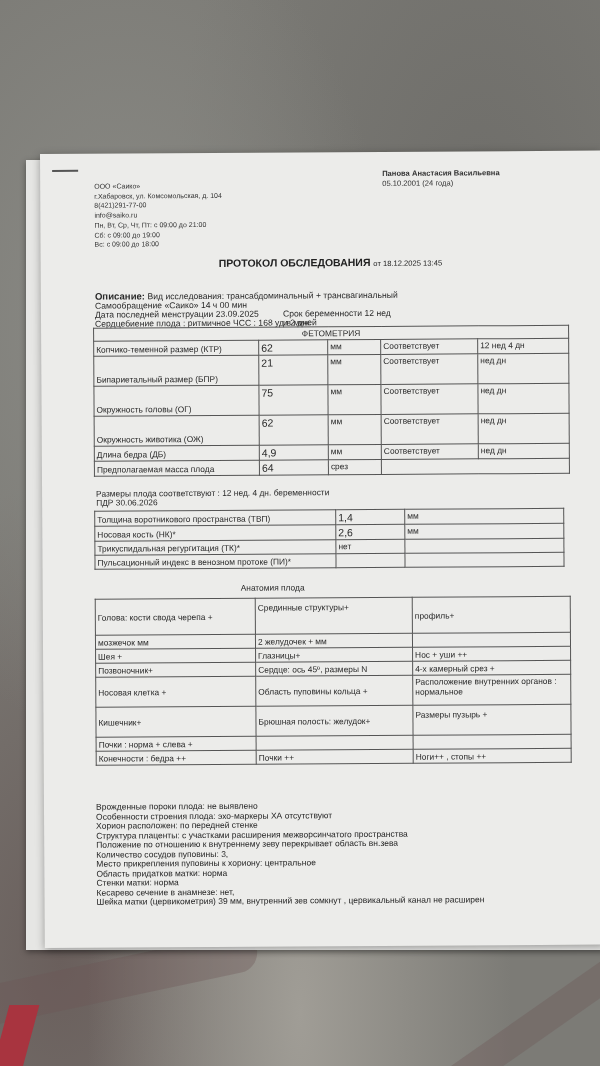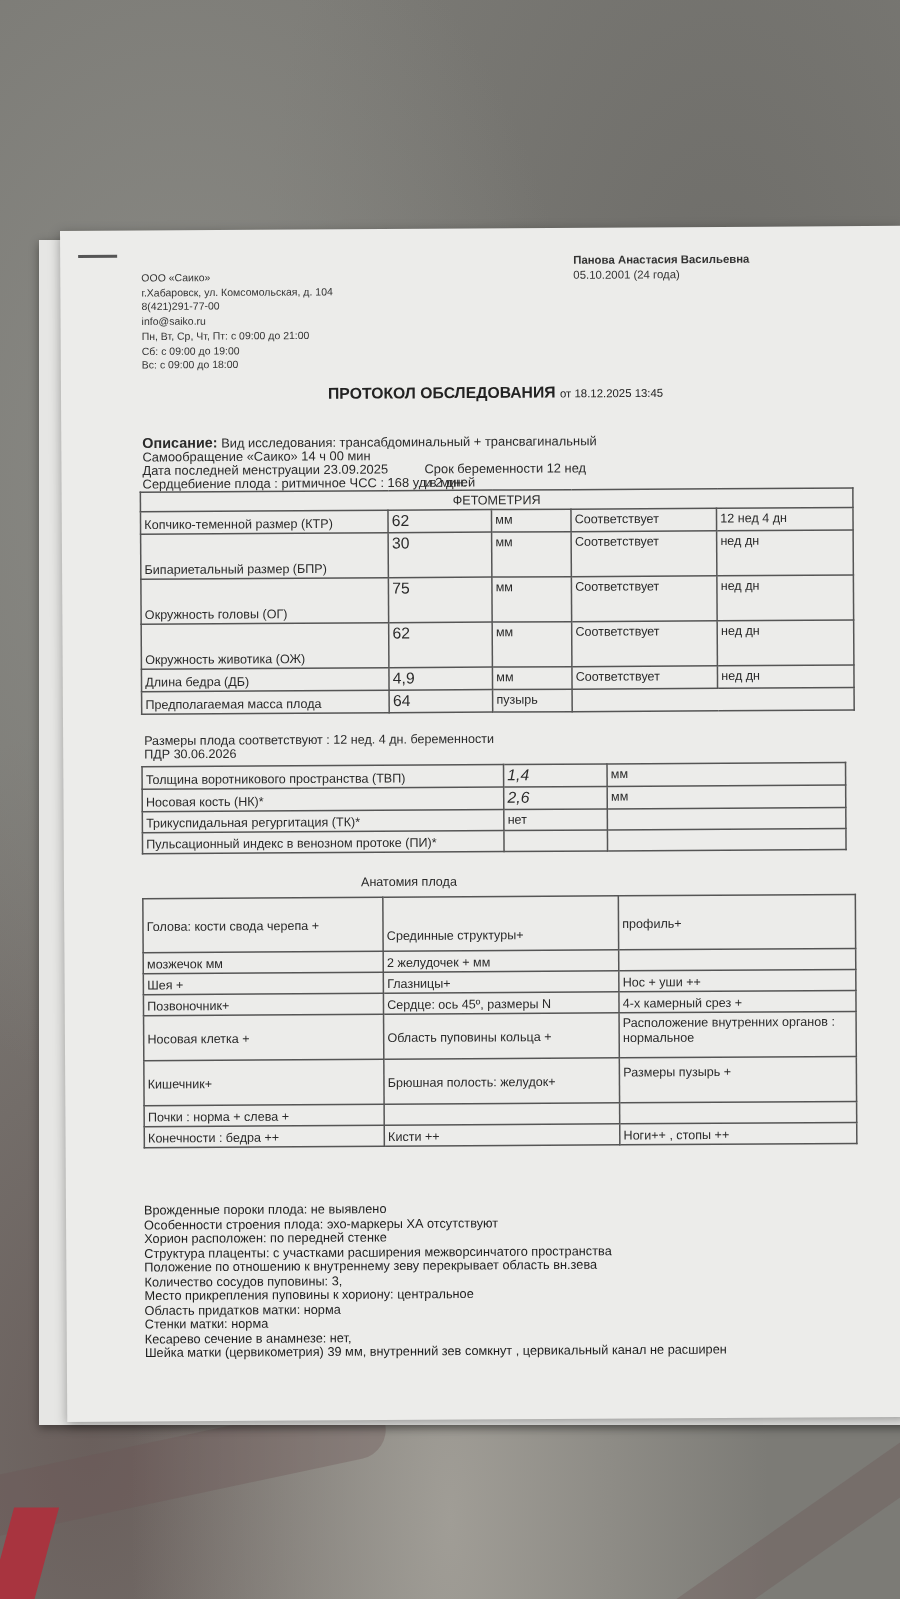--- a/index.html
+++ b/index.html
@@ -36,21 +36,21 @@
   .desc .lbl { font-weight:bold; font-size:9.6px; }
   .desc .right { position:absolute; left:188px; }
   table { border-collapse:collapse; position:absolute; }
   td { border:1px solid #555; font-size:8.4px; color:#2a2a2a; padding:1px 2px; vertical-align:bottom; }
   .feto { left:52px; top:174px; width:476px; }
   .feto td.hdr { text-align:center; vertical-align:middle; height:10px; }
   .feto td.val { font-size:10.5px; vertical-align:top; }
   .feto td.ok, .feto td.wk { vertical-align:top; }
   .summary { position:absolute; left:54px; top:336px; font-size:8.4px; line-height:9px; color:#2a2a2a; }
   .tvp { left:52px; top:357px; width:470px; }
-  .tvp td.val { font-size:10.5px; vertical-align:top;font-style:italic; }
+  .tvp td.val { font-size:10.5px; vertical-align:top; }
   .anat-title { position:absolute; left:198px; top:430px; font-size:8.4px; color:#2a2a2a; }
   .anat { left:52px; top:445px; width:476px; }
   .anat td { vertical-align:middle; }
   .anat td.top { vertical-align:top; }
   .findings { position:absolute; left:52px; top:649px; font-size:8.5px; line-height:9.5px; color:#1e1e1e; }
 </style>
 </head>
 <body>
 
 <div class="fabric-stripe" style="left:-40px;top:960px;width:300px;height:40px;transform:rotate(-12deg);"></div>
@@ -96,21 +96,21 @@
         </tr>
     <tr style="height:14px;">
       <td style="width:160px">Копчико-теменной размер (КТР)</td>
       <td class="val" style="width:64px">62</td>
       <td class="ok" style="width:48px">мм</td>
       <td class="ok" style="width:92px">Соответствует</td>
       <td class="wk">12 нед 4 дн</td>
     </tr>
     <tr style="height:30px;">
       <td>Бипариетальный размер (БПР)</td>
-      <td class="val">30</td>
+      <td class="val">21</td>
       <td class="ok">мм</td>
       <td class="ok">Соответствует</td>
       <td class="wk">нед   дн</td>
     </tr>
     <tr style="height:30px;">
       <td>Окружность головы (ОГ)</td>
       <td class="val">75</td>
       <td class="ok">мм</td>
       <td class="ok">Соответствует</td>
       <td class="wk">нед   дн</td>
@@ -125,21 +125,21 @@
     <tr style="height:14px;">
       <td>Длина бедра (ДБ)</td>
       <td class="val">4,9</td>
       <td class="ok">мм</td>
       <td class="ok">Соответствует</td>
       <td class="wk">нед   дн</td>
     </tr>
     <tr style="height:14px;">
       <td>Предполагаемая масса плода</td>
       <td class="val">64</td>
-      <td class="ok">пузырь</td>
+      <td class="ok">срез</td>
       <td colspan="2"></td>
     </tr>
   </tbody>
     </table>
 
   <div class="summary">
     <div>Размеры плода соответствуют :  12 нед.  4 дн. беременности</div>
     <div>ПДР   30.06.2026</div>
   </div>
 
@@ -167,21 +167,21 @@
     </tr>
   </tbody>
     </table>
 
   <div class="anat-title">Анатомия плода</div>
 
   <table class="anat">
     <tbody>
         <tr style="height:36px;">
       <td style="width:155px">Голова: кости свода черепа  +</td>
-      <td class="top" style="width:152px;padding-top:20px">Срединные структуры+</td>
+      <td class="top" style="width:152px;padding-top:4px">Срединные структуры+</td>
       <td>профиль+</td>
     </tr>
     <tr style="height:14px;">
       <td>мозжечок    мм</td>
       <td>2 желудочек +        мм</td>
       <td></td>
     </tr>
     <tr style="height:14px;">
       <td>Шея +</td>
       <td>Глазницы+</td>
@@ -202,21 +202,21 @@
       <td>Брюшная полость: желудок+</td>
       <td class="top" style="padding-top:4px">Размеры пузырь +</td>
     </tr>
     <tr style="height:14px;">
       <td>Почки : норма + слева +</td>
       <td></td>
       <td></td>
     </tr>
     <tr style="height:14px;">
       <td>Конечности :  бедра ++</td>
-      <td>Кисти ++</td>
+      <td>Почки ++</td>
       <td>Ноги++ , стопы ++</td>
     </tr>
   </tbody>
     </table>
 
   <div class="findings">
     <div>Врожденные пороки плода: не выявлено</div>
     <div>Особенности строения плода: эхо-маркеры ХА отсутствуют</div>
     <div>Хорион расположен: по передней  стенке</div>
     <div>Структура плаценты:  с участками расширения межворсинчатого пространства</div>

